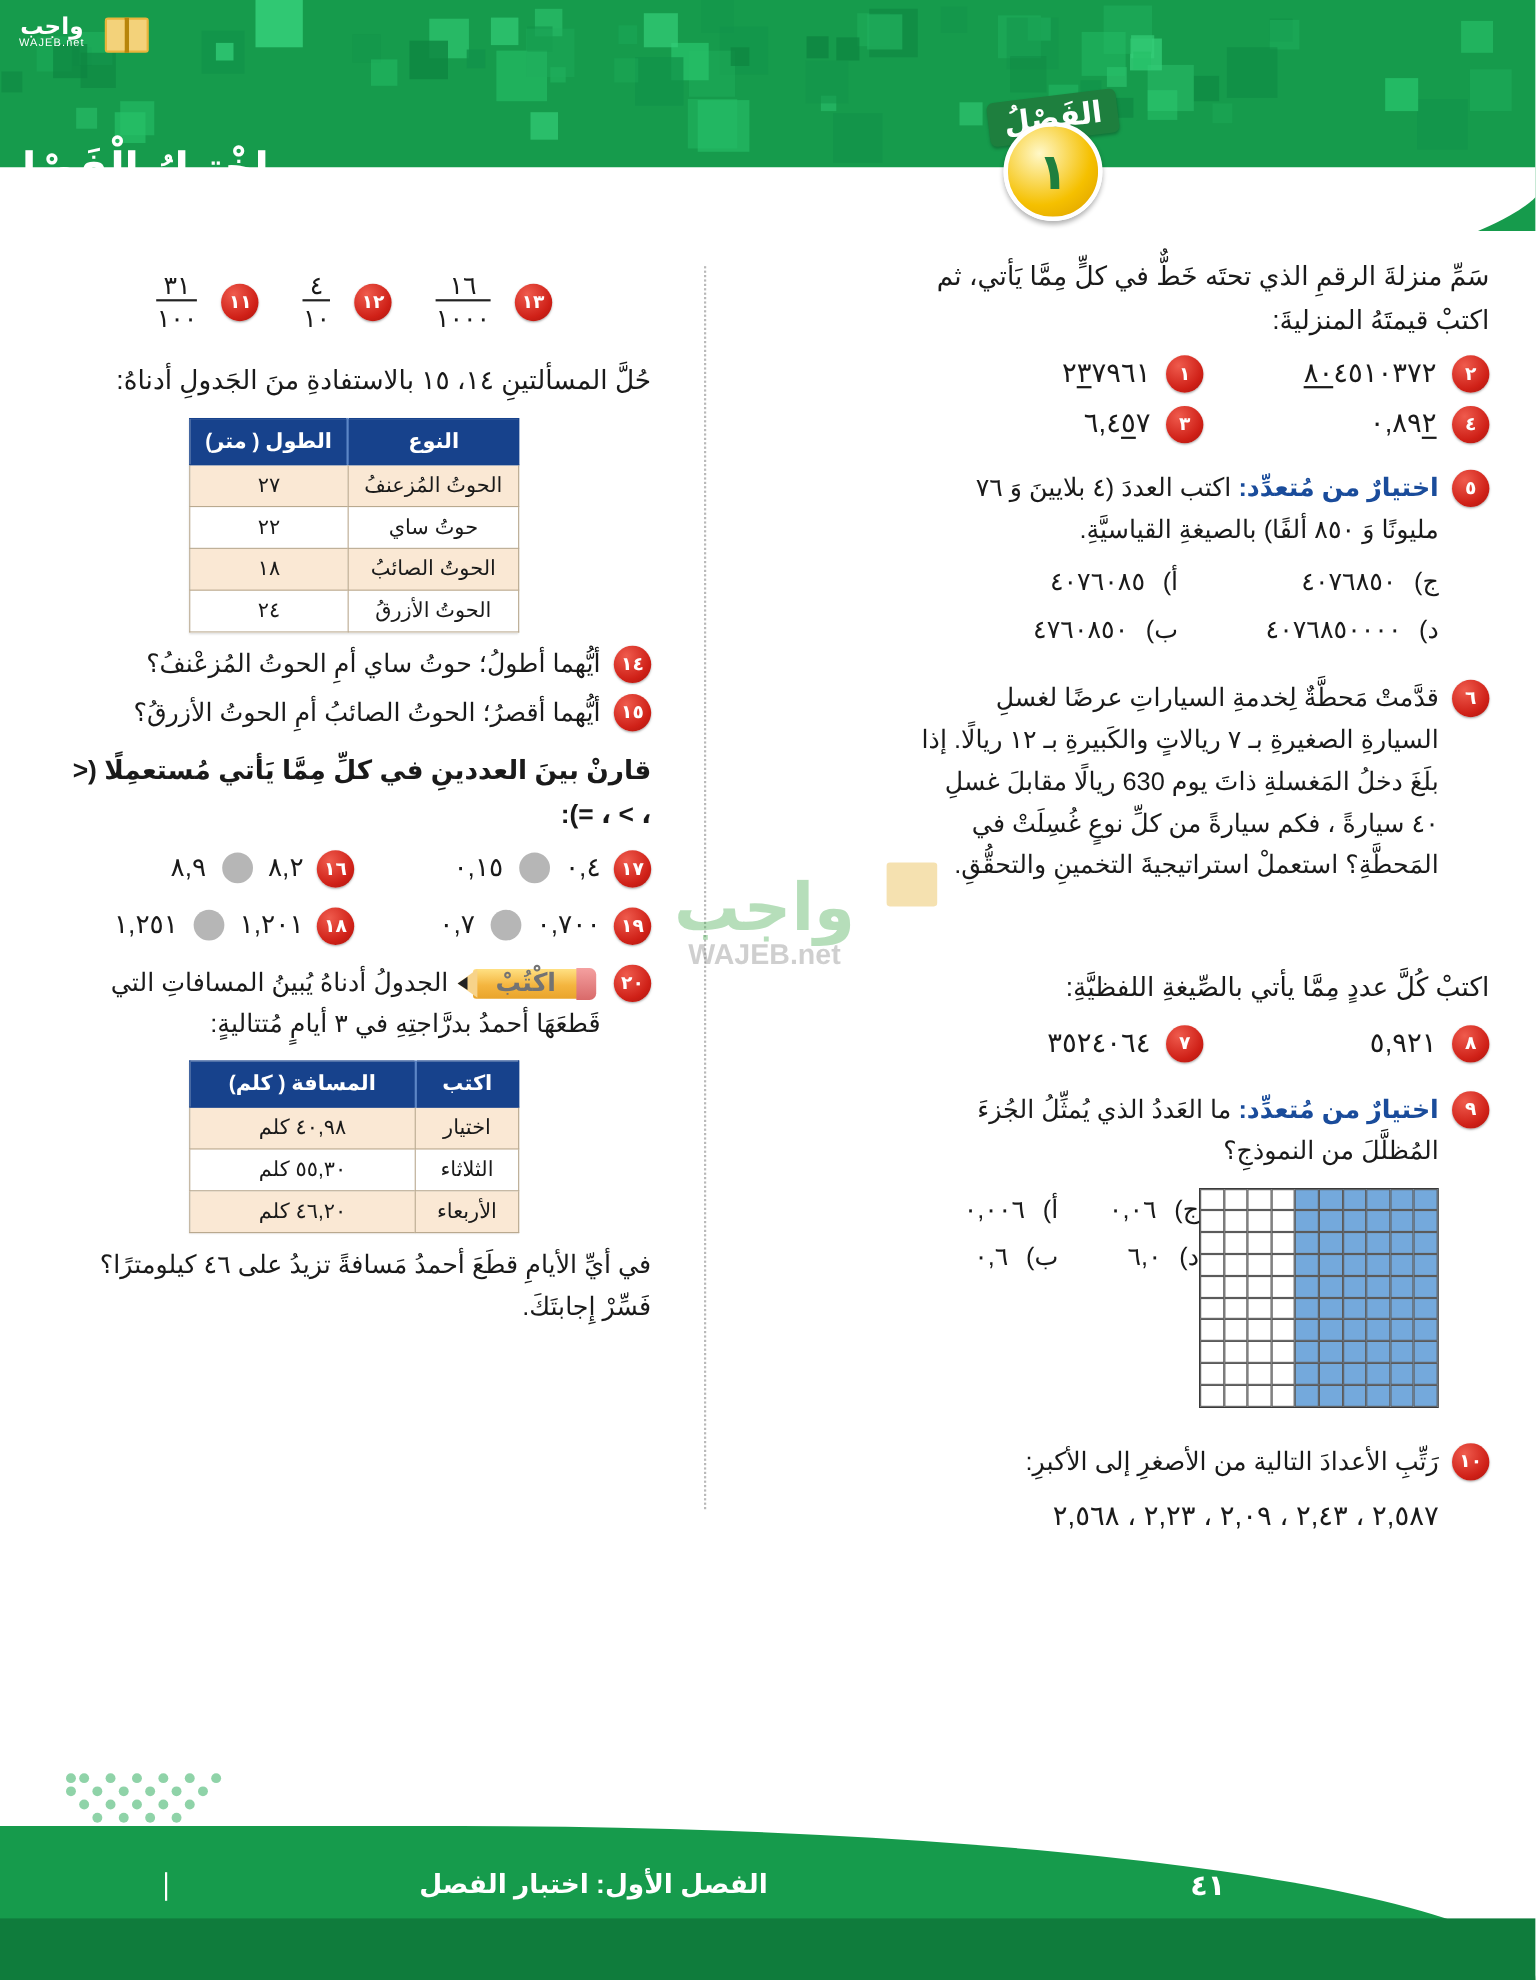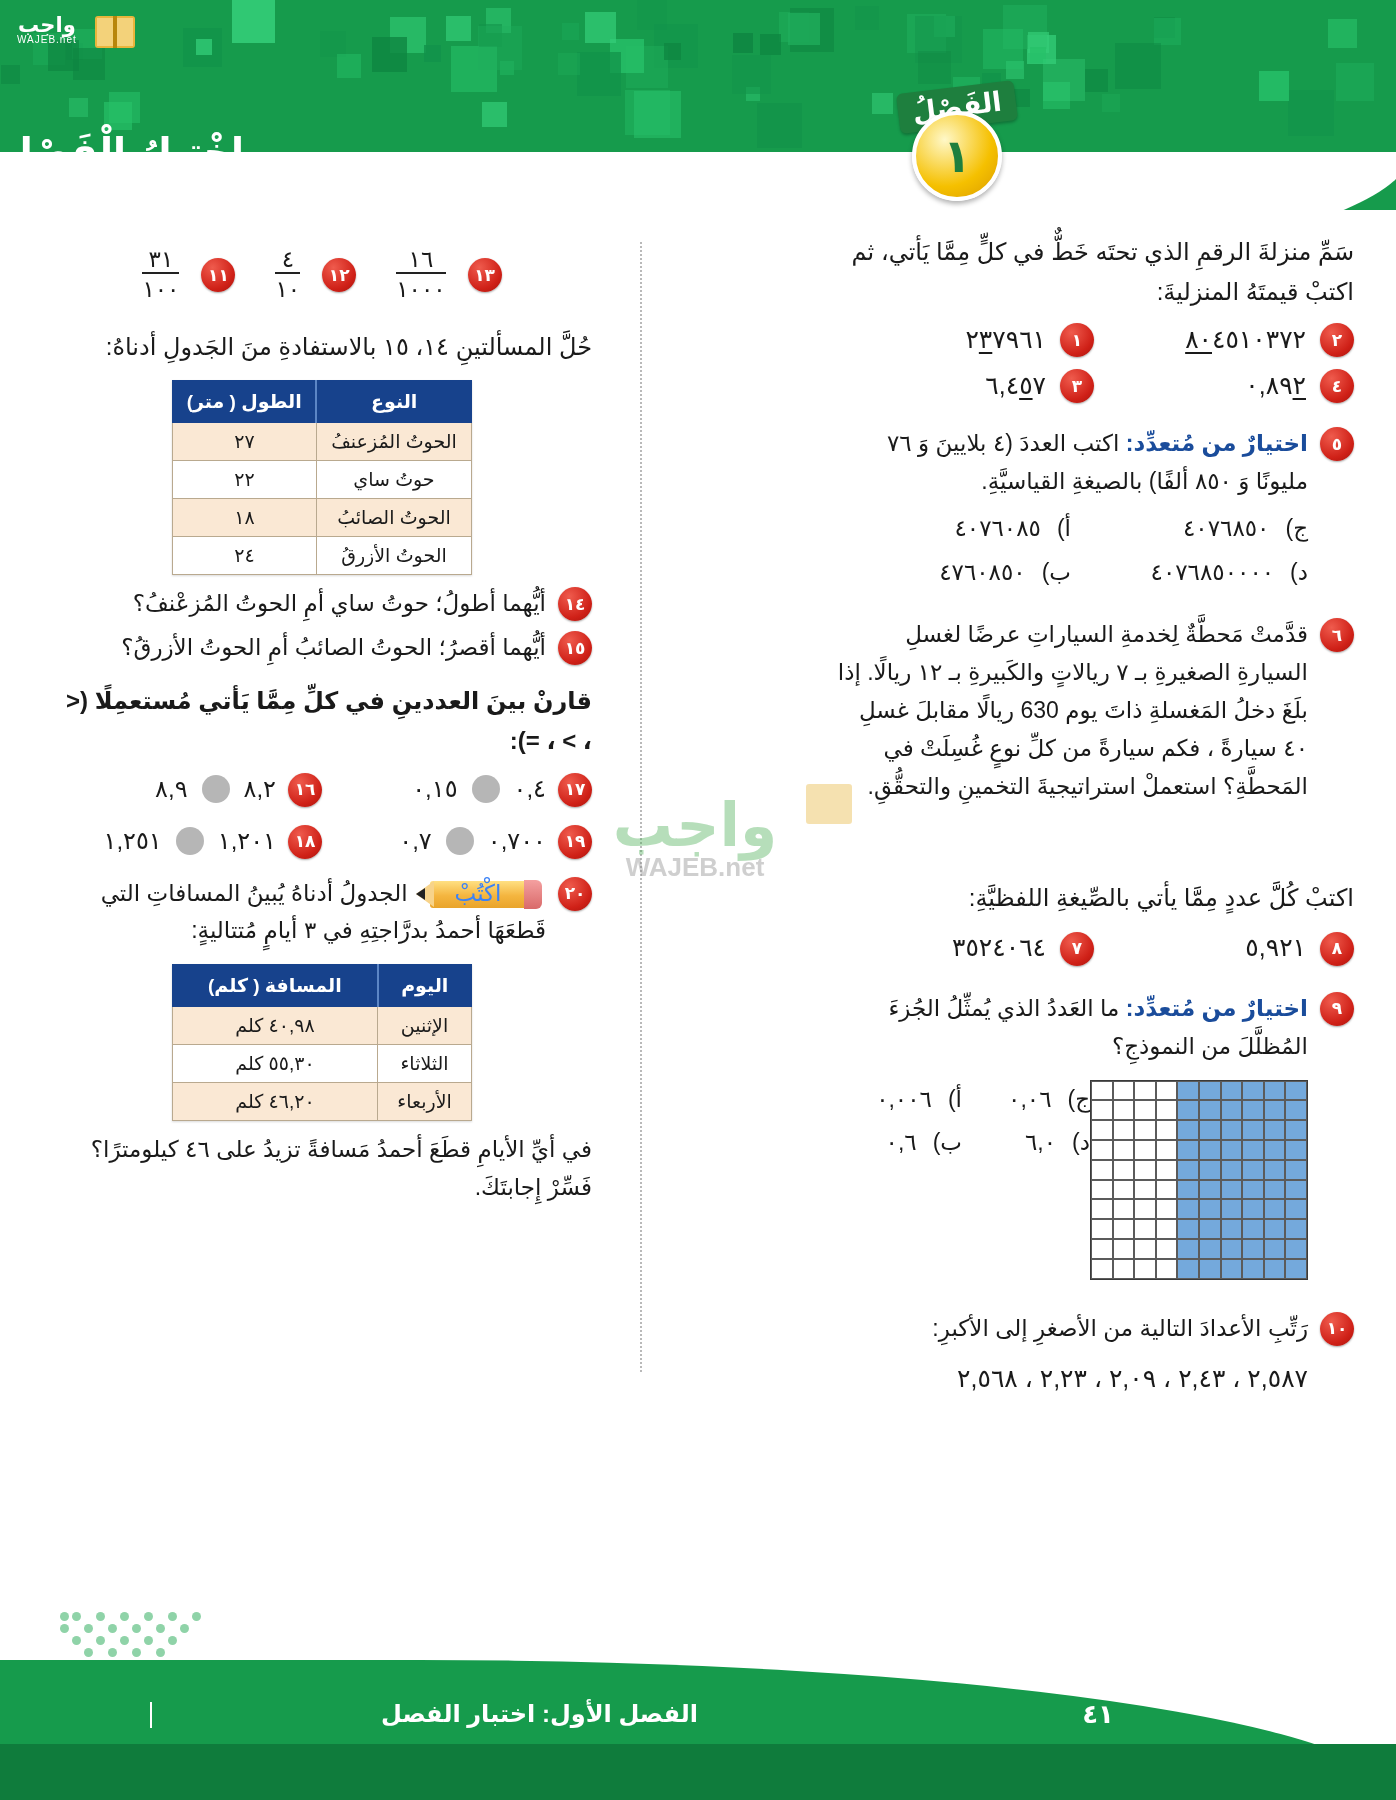--- a/index.html
+++ b/index.html
@@ -157,21 +157,21 @@
     position:absolute; top:11px; left:2px; width:0; height:0;
     border-top:6px solid transparent; border-bottom:6px solid transparent;
     border-right:9px solid #222;
   }
   .pencil .eraser{
     position:absolute; top:3px; right:0; width:18px; height:29px;
     background:linear-gradient(#F4A0A0,#D96A6A); border-radius:0 6px 6px 0;
   }
   .pencil .txt{
     position:absolute; inset:0; display:flex; align-items:center; justify-content:center;
-    color:#3b82f6; font-size:23px; font-weight:normal; padding-right:0;
+    color:#737373; font-size:23px; font-weight:bold; padding-right:0;
   }
 
   
   .grid-model{
     width:218px; height:200px; margin:8px auto 4px auto; position:relative;
     display:grid; grid-template-columns:repeat(10,1fr); grid-template-rows:repeat(10,1fr);
     border:1px solid #3a3a3a;
   }
   .grid-model div{ border:0.5px solid #5b5b5b; }
   .grid-model div.f{ background:#74A9DC; }
@@ -683,27 +683,27 @@
             <span class="txt">اكْتُبْ</span>
           </span>
         </span>
         <span>الجدولُ أدناهُ يُبينُ المسافاتِ التي قَطعَهَا أحمدُ بدرَّاجتِهِ في ٣ أيامٍ مُتتاليةٍ:</span>
       </div>
     </div>
 
     <table class="tbl">
       <thead>
         <tr>
-          <th>اليوم</th>
+          <th>اكتب</th>
           <th>المسافة ( كلم)</th>
         </tr>
       </thead>
       <tbody id="distBody">
           <tr>
-            <td>الإثنين</td>
+            <td>اختيار</td>
             <td>٤٠,٩٨ كلم</td>
           </tr>
           <tr>
             <td>الثلاثاء</td>
             <td>٥٥,٣٠ كلم</td>
           </tr>
           <tr>
             <td>الأربعاء</td>
             <td>٤٦,٢٠ كلم</td>
           </tr>

